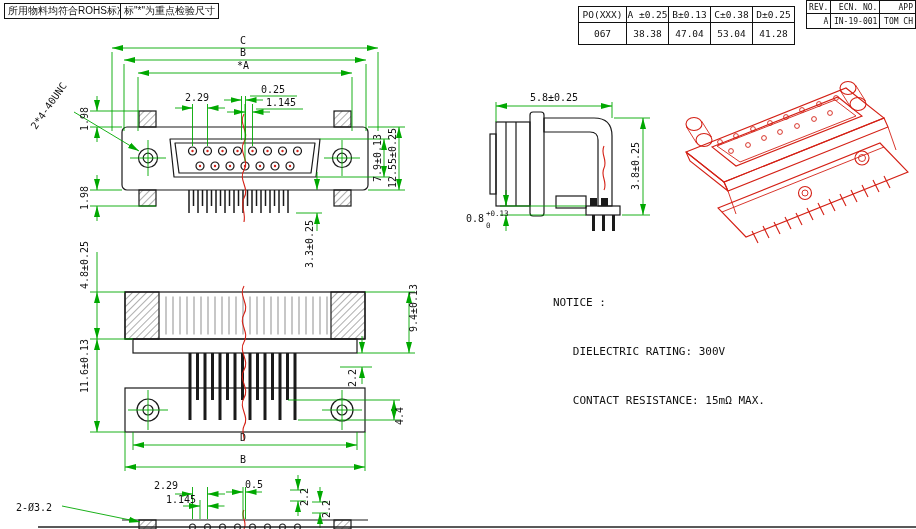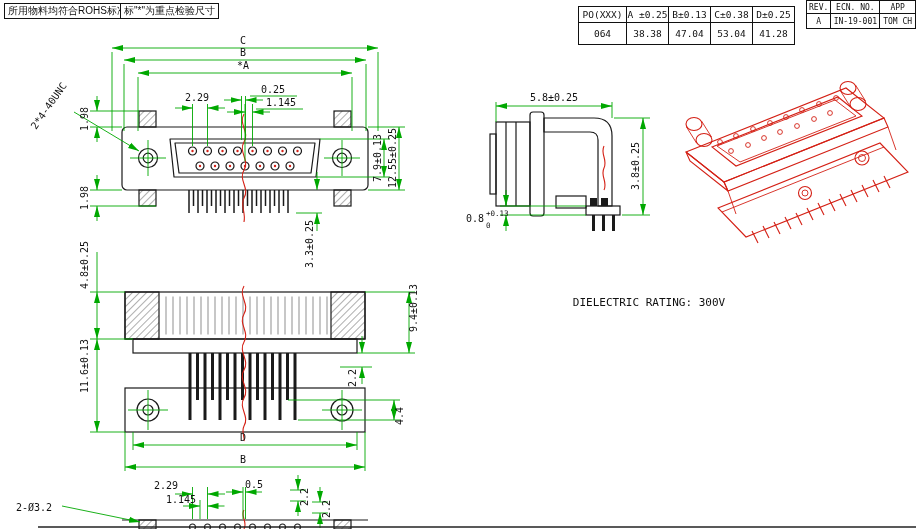--- a/index.html
+++ b/index.html
@@ -15,21 +15,21 @@
   .note-box{position:absolute;border:1px solid #111;font-size:10px;line-height:14px;padding:0 3px;color:#111;background:#fff;white-space:nowrap;}
   #note1{left:4px;top:3px;}
   #note2{left:120px;top:3px;}
   table{border-collapse:collapse;color:#111;background:#fff;}
   .po-table{position:absolute;left:578px;top:6px;font-size:9.5px;font-family:"DejaVu Sans Mono",monospace;}
   .po-table th,.po-table td{border:1px solid #111;text-align:center;font-weight:normal;padding:0;}
   .po-table th{height:15px;}
   .po-table td{height:21px;}
   .c0{width:47px;} .cx{width:41px;}
   .rev-table{position:absolute;left:806px;top:0;font-size:8px;font-family:"DejaVu Sans Mono",monospace;}
-  .rev-table th,.rev-table td{border:1px solid #111;text-align:center;font-weight:normal;padding:0 2px;height:12px;white-space:nowrap;}
+  .rev-table th,.rev-table td{border:1px solid #111;text-align:right;font-weight:normal;padding:0 2px;height:12px;white-space:nowrap;}
   .rev-table td{height:14px;}
   .notice{position:absolute;left:553px;top:262px;font-family:"DejaVu Sans Mono",monospace;font-size:11px;line-height:16.4px;white-space:pre;color:#111;}
 </style>
 </head>
 <body>
 
 <div class="sheet">
 
 <svg width="916" height="529" viewBox="0 0 916 529">
   <defs>
@@ -418,21 +418,21 @@
 <table class="po-table">
   <tbody>
         <tr>
     <th class="c0">PO(XXX)</th>
     <th class="cx">A ±0.25</th>
     <th class="cx">B±0.13</th>
     <th class="cx">C±0.38</th>
     <th class="cx">D±0.25</th>
   </tr>
   <tr>
-    <td>064</td>
+    <td>067</td>
     <td>38.38</td>
     <td>47.04</td>
     <td>53.04</td>
     <td>41.28</td>
   </tr>
 </tbody>
     </table>
 
 <table class="rev-table">
   <tbody>
@@ -443,21 +443,23 @@
   </tr>
   <tr>
     <td>A</td>
     <td>IN-19-001</td>
     <td>TOM CH</td>
   </tr>
 </tbody>
     </table>
 
 <div class="notice">
+  <div>NOTICE :</div>
   <div>   DIELECTRIC RATING: 300V</div>
+  <div>   CONTACT RESISTANCE: 15mΩ MAX.</div>
   
   
   
   
   
   
   
   
   
   

